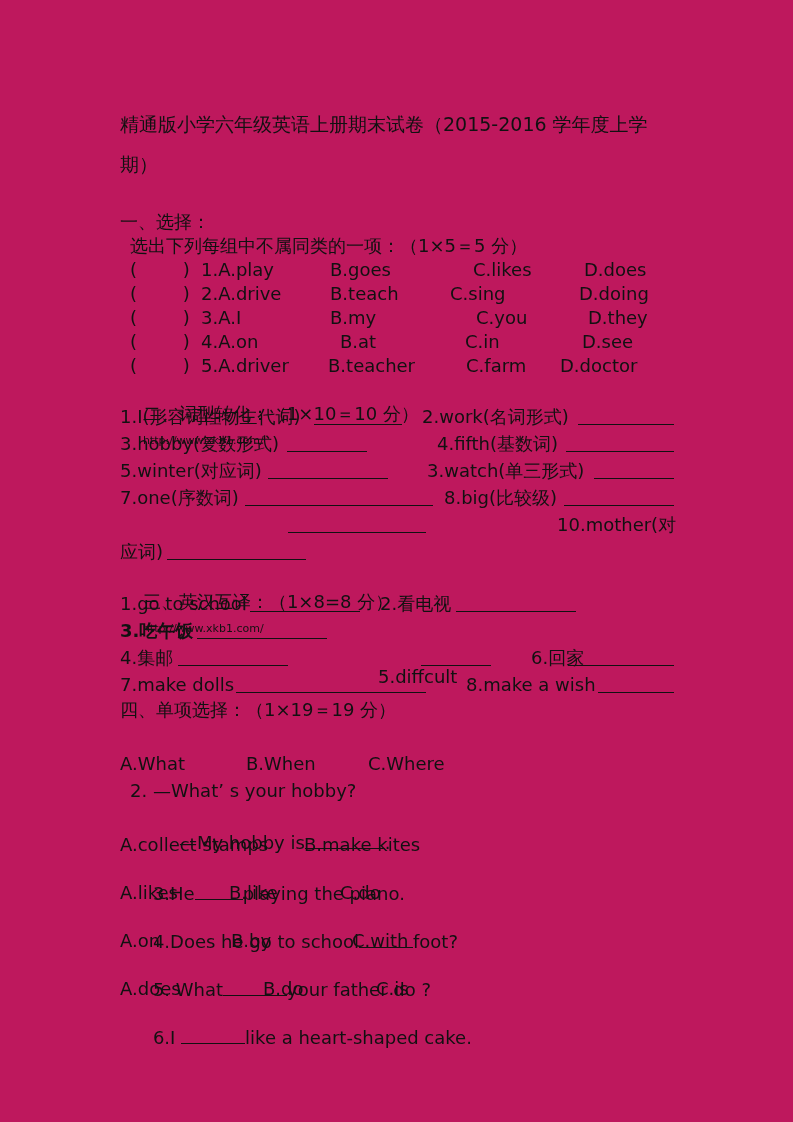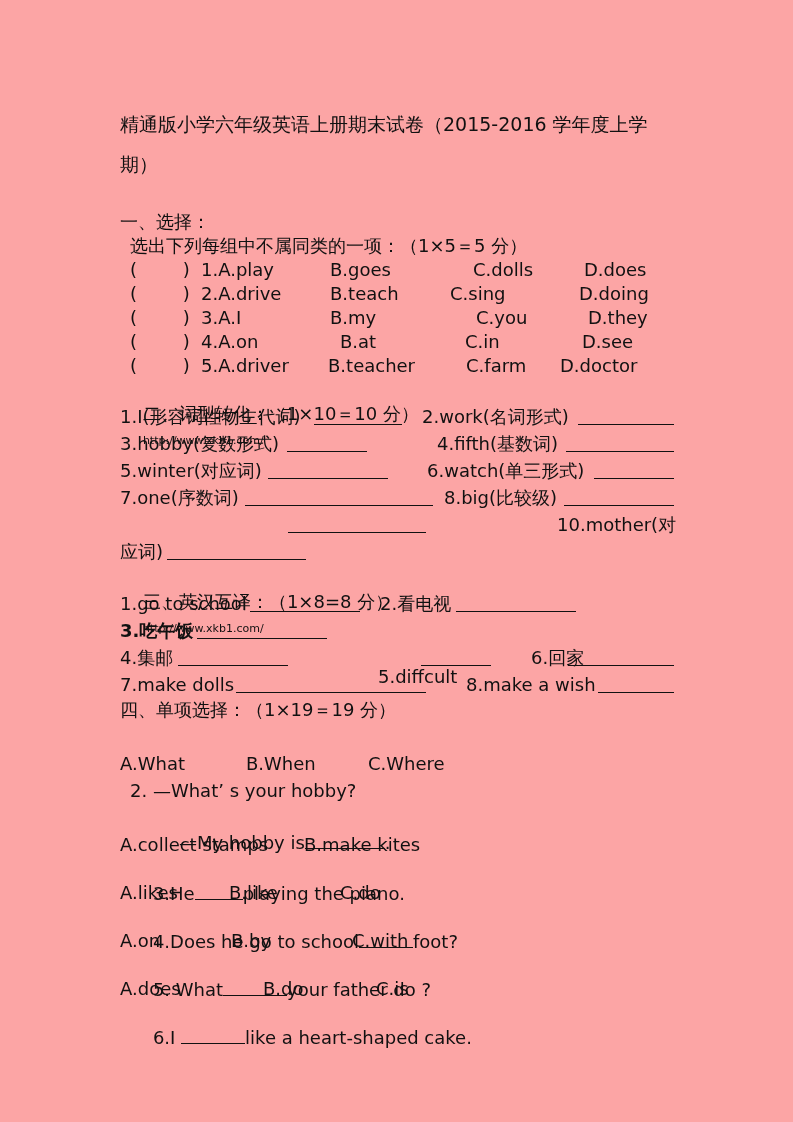--- a/index.html
+++ b/index.html
@@ -1,18 +1,18 @@
 <!DOCTYPE html>
 <html><head>
 <meta charset="utf-8">
 <style>
   html, body { margin: 0; padding: 0; background: #ffffff; }
   body { width: 793px; height: 1122px; position: relative; overflow: hidden;
          font-family: "DejaVu Sans", "Liberation Sans", sans-serif; color: #111; }
-  .page { position: absolute; left: 0; top: 0; width: 793px; height: 1122px; background: #fca5a5; }
+  .page { position: absolute; left: 0; top: 0; width: 793px; height: 1122px; background: #be185d; }
   .ln { position: absolute; white-space: pre; font-size: 18px; line-height: 24px; }
   .title { font-size: 19px; }
   .sm { font-size: 11px; }
   .blank { display: inline-block; border-bottom: 1px solid #111; height: 18px; vertical-align: baseline; }
   .abs { position: absolute; white-space: pre; }
 </style>
 </head>
 <body>
 
 <div class="page">
@@ -20,21 +20,21 @@
   <div class="ln title" style="left:120px; top:112px;">精通版小学六年级英语上册期末试卷（2015-2016 学年度上学</div>
   <div class="ln title" style="left:120px; top:152px;">期）</div>
 
   <div class="ln" style="left:120px; top:210px;">一、选择：</div>
   <div class="ln" style="left:130px; top:234px;">选出下列每组中不属同类的一项：（1×5＝5 分）</div>
 
   <div>
     <span class="abs ln" style="left:130px; top:258px;">(        )</span>
     <span class="abs ln" style="left:201px; top:258px;">1.A.play</span>
     <span class="abs ln" style="left:330px; top:258px;">B.goes</span>
-    <span class="abs ln" style="left:473px; top:258px;">C.dolls</span>
+    <span class="abs ln" style="left:473px; top:258px;">C.likes</span>
     <span class="abs ln" style="left:584px; top:258px;">D.does</span>
   </div>
   <div>
     <span class="abs ln" style="left:130px; top:282px;">(        )</span>
     <span class="abs ln" style="left:201px; top:282px;">2.A.drive</span>
     <span class="abs ln" style="left:330px; top:282px;">B.teach</span>
     <span class="abs ln" style="left:450px; top:282px;">C.sing</span>
     <span class="abs ln" style="left:579px; top:282px;">D.doing</span>
   </div>
   <div>
@@ -69,21 +69,21 @@
   <span class="abs ln" style="left:422px; top:405px;">2.work(名词形式)</span>
   <span class="abs blank" style="left:578px; top:406px; width:96px;"></span>
 
   <span class="abs ln" style="left:120px; top:432px;">3.hobby(复数形式)</span>
   <span class="abs blank" style="left:287px; top:433px; width:80px;"></span>
   <span class="abs ln" style="left:437px; top:432px;">4.fifth(基数词)</span>
   <span class="abs blank" style="left:566px; top:433px; width:108px;"></span>
 
   <span class="abs ln" style="left:120px; top:459px;">5.winter(对应词)</span>
   <span class="abs blank" style="left:268px; top:460px; width:120px;"></span>
-  <span class="abs ln" style="left:427px; top:459px;">6.watch(单三形式)</span>
+  <span class="abs ln" style="left:427px; top:459px;">3.watch(单三形式)</span>
   <span class="abs blank" style="left:594px; top:460px; width:80px;"></span>
 
   <span class="abs ln" style="left:120px; top:486px;">7.one(序数词)</span>
   <span class="abs blank" style="left:245px; top:487px; width:188px;"></span>
   <span class="abs ln" style="left:444px; top:486px;">8.big(比较级)</span>
   <span class="abs blank" style="left:564px; top:487px; width:110px;"></span>
 
   <span class="abs blank" style="left:288px; top:514px; width:138px;"></span>
   <span class="abs ln" style="left:557px; top:513px;">10.mother(对</span>
 

